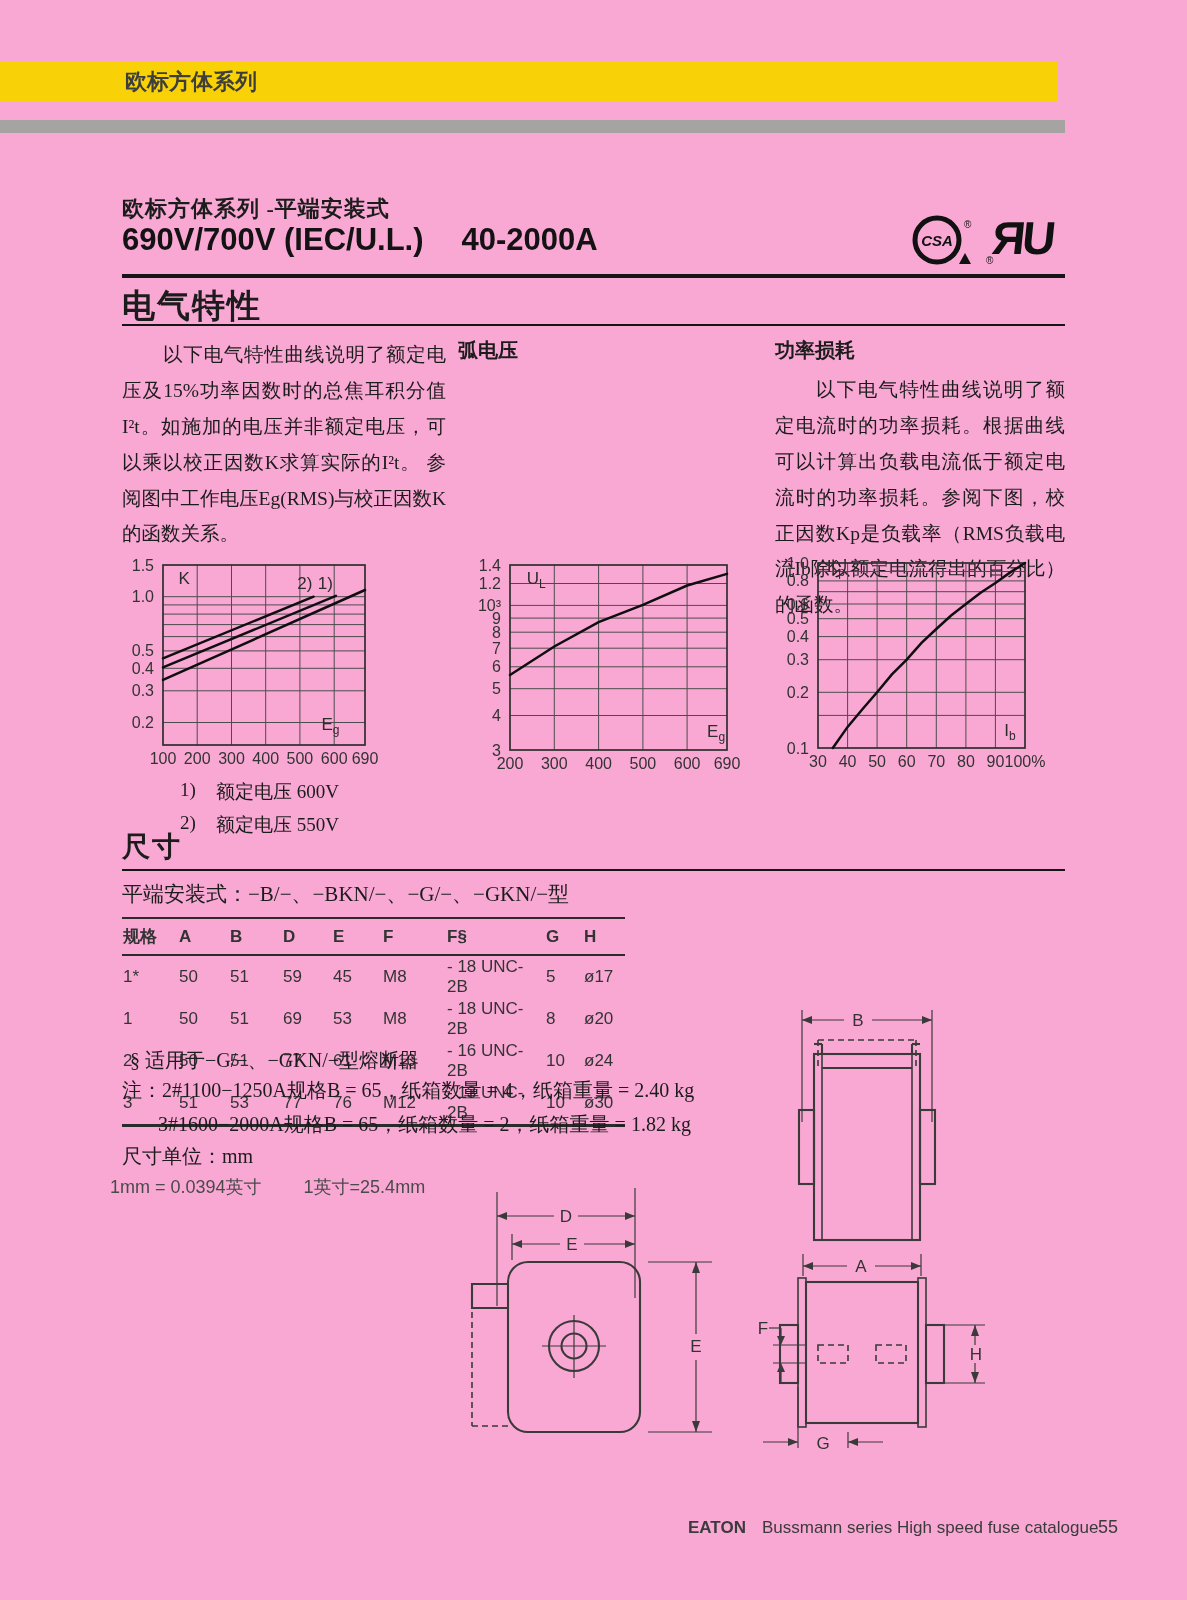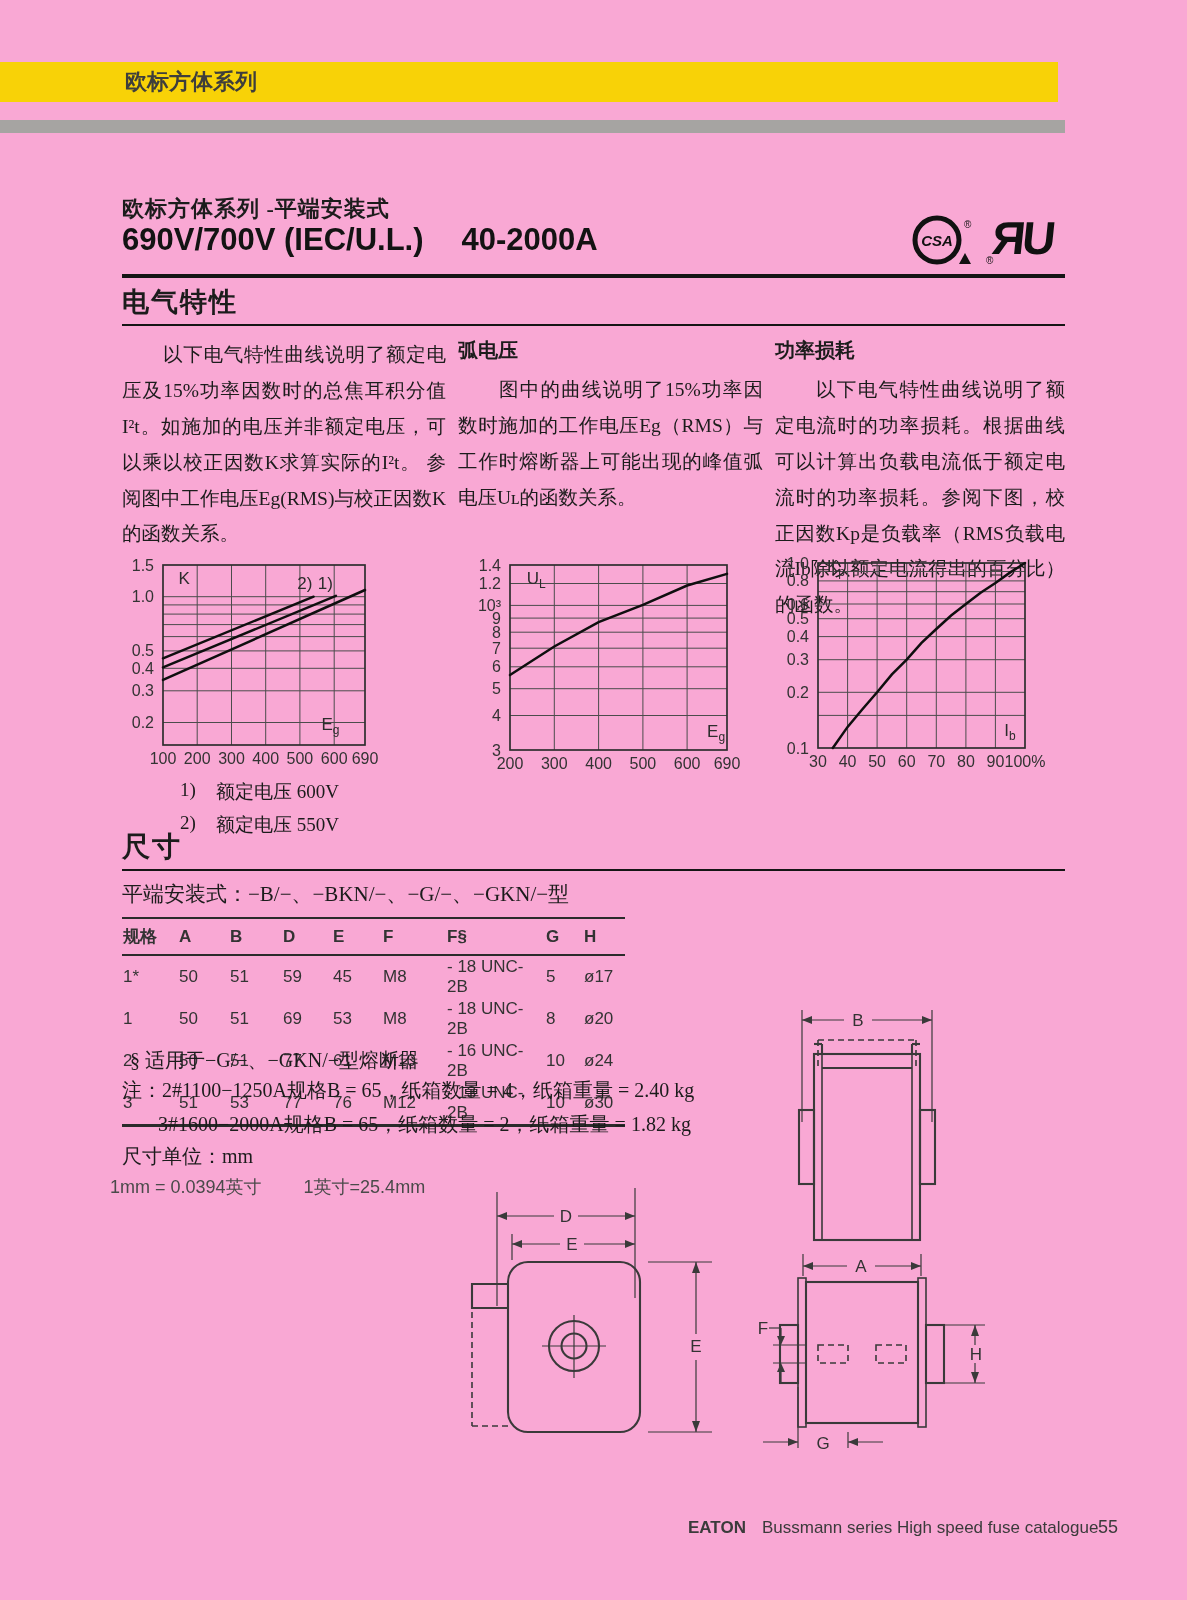--- a/index.html
+++ b/index.html
@@ -13,21 +13,21 @@
         font-family:"Liberation Sans","DejaVu Sans",sans-serif;font-weight:bold;font-size:22px;color:#3e3e3c;}
   .band-gray{left:0;top:120px;width:1065px;height:13px;background:#a6a4a2;}
 
   
   .subtitle{left:122px;top:194px;font-size:22px;font-weight:bold;letter-spacing:1px;}
   .main-title{left:122px;top:222px;font-family:"Liberation Sans","DejaVu Sans",sans-serif;
         font-weight:bold;font-size:31px;color:#131313;}
   .main-title .gap{display:inline-block;width:38px;}
   .rule{background:#151515;}
   .rule1{left:122px;top:274px;width:943px;height:4px;}
-  .h-sec{left:122px;font-size:27px;font-weight:bold;letter-spacing:2px;}
+  .h-sec{left:122px;font-size:33px;font-weight:bold;letter-spacing:2px;}
   .h-elec{top:284px;}
   .rule2{left:122px;top:324px;width:943px;height:2px;}
 
   
   .cols{left:122px;top:337px;width:943px;display:flex;}
   .col h3{margin:0 0 8px 0;font-size:20px;font-weight:bold;}
   .col p{margin:0;font-size:19.5px;line-height:1.84;text-align:justify;text-indent:2.1em;}
   .col1{width:324px;margin-right:12px;}
   .col2{width:305px;margin-right:12px;}
   .col3{width:290px;}
@@ -113,21 +113,20 @@
   <div class="abs rule rule1"></div>
   <div class="abs h-sec h-elec">电气特性</div>
   <div class="abs rule rule2"></div>
 
   <div class="abs cols">
     <div class="col col1">
       <p>以下电气特性曲线说明了额定电压及15%功率因数时的总焦耳积分值I²t。如施加的电压并非额定电压，可以乘以校正因数K求算实际的I²t。 参阅图中工作电压Eg(RMS)与校正因数K的函数关系。</p>
     </div>
     <div class="col col2">
       <h3>弧电压</h3>
-      <p>图中的曲线说明了15%功率因数时施加的工作电压Eg（RMS）与工作时熔断器上可能出现的峰值弧电压Uʟ的函数关系。</p>
     </div>
     <div class="col col3">
       <h3>功率损耗</h3>
       <p>以下电气特性曲线说明了额定电流时的功率损耗。根据曲线可以计算出负载电流低于额定电流时的功率损耗。参阅下图，校正因数Kp是负载率（RMS负载电流Ib除以额定电流得出的百分比）的函数。</p>
     </div>
   </div>
 
   <svg class="abs" style="left:122px;top:546px" width="335" height="252">
       <line x1="75.2" y1="19" x2="75.2" y2="199" class="grid"></line>
       <line x1="109.5" y1="19" x2="109.5" y2="199" class="grid"></line>

